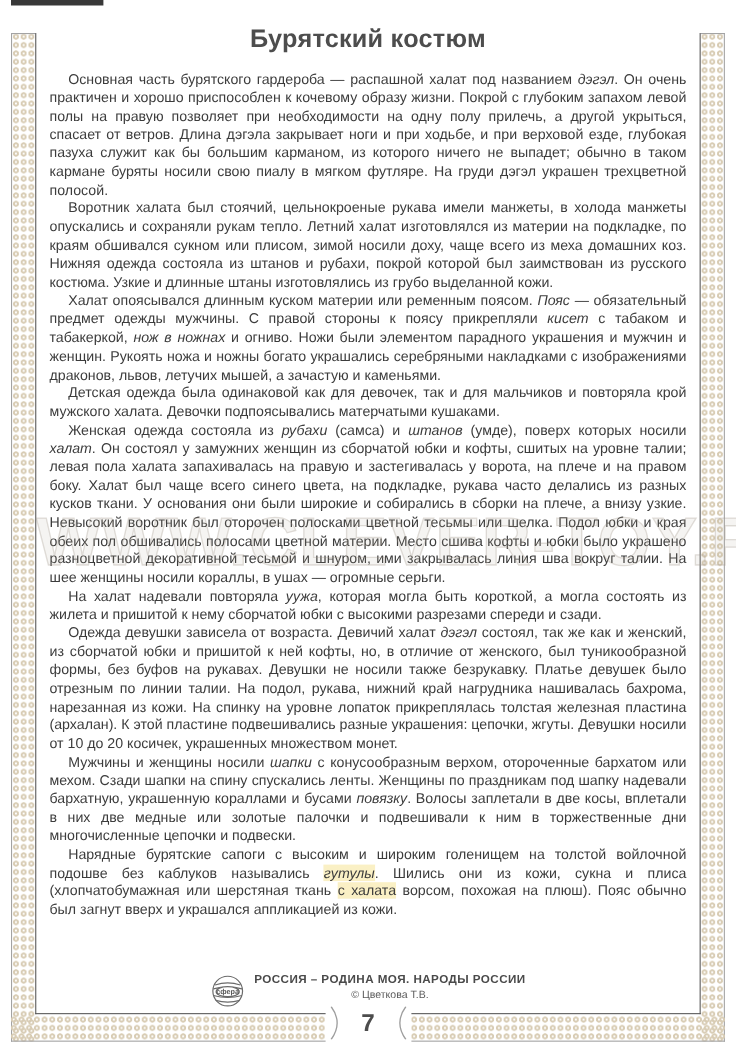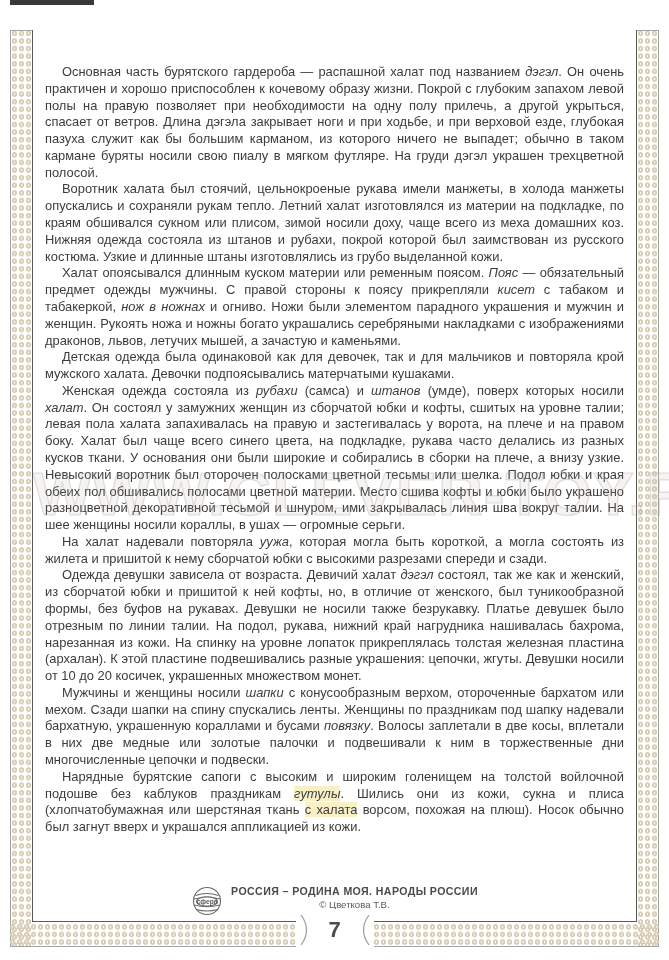--- a/index.html
+++ b/index.html
@@ -71,31 +71,32 @@
 
 <div class="page">
 
   <div class="scan-bar"></div>
 
   <div class="lace lace-left"></div>
   <div class="lace lace-right"></div>
   <div class="lace lace-bottom"></div>
   <div class="inner-frame"></div>
 
+  <h1 class="title">Бурятский костюм</h1>
 
   <div class="article">
       <p><span>Основная часть бурятского гардероба — распашной халат под названием </span><span class="it">дэгэл</span><span>. Он очень практичен и хорошо приспособлен к кочевому образу жизни. Покрой с глубоким запахом левой полы на правую позволяет при необходимости на одну полу прилечь, а другой укрыться, спасает от ветров. Длина дэгэла закрывает ноги и при ходьбе, и при верховой езде, глубокая пазуха служит как бы большим карманом, из которого ничего не выпадет; обычно в таком кармане буряты носили свою пиалу в мягком футляре. На груди дэгэл украшен трехцветной полосой.</span></p>
       <p><span>Воротник халата был стоячий, цельнокроеные рукава имели манжеты, в холода манжеты опускались и сохраняли рукам тепло. Летний халат изготовлялся из материи на подкладке, по краям обшивался сукном или плисом, зимой носили доху, чаще всего из меха домашних коз. Нижняя одежда состояла из штанов и рубахи, покрой которой был заимствован из русского костюма. Узкие и длинные штаны изготовлялись из грубо выделанной кожи.</span></p>
       <p><span>Халат опоясывался длинным куском материи или ременным поясом. </span><span class="it">Пояс</span><span> — обязательный предмет одежды мужчины. С правой стороны к поясу прикрепляли </span><span class="it">кисет</span><span> с табаком и табакеркой, </span><span class="it">нож в ножнах</span><span> и огниво. Ножи были элементом парадного украшения и мужчин и женщин. Рукоять ножа и ножны богато украшались серебряными накладками с изображениями драконов, львов, летучих мышей, а зачастую и каменьями.</span></p>
       <p><span>Детская одежда была одинаковой как для девочек, так и для мальчиков и повторяла крой мужского халата. Девочки подпоясывались матерчатыми кушаками.</span></p>
       <p><span>Женская одежда состояла из </span><span class="it">рубахи</span><span> (самса) и </span><span class="it">штанов</span><span> (умде), поверх которых носили </span><span class="it">халат</span><span>. Он состоял у замужних женщин из сборчатой юбки и кофты, сшитых на уровне талии; левая пола халата запахивалась на правую и застегивалась у ворота, на плече и на правом боку. Халат был чаще всего синего цвета, на подкладке, рукава часто делались из разных кусков ткани. У основания они были широкие и собирались в сборки на плече, а внизу узкие. Невысокий воротник был оторочен полосками цветной тесьмы или шелка. Подол юбки и края обеих пол обшивались полосами цветной материи. Место сшива кофты и юбки было украшено разноцветной декоративной тесьмой и шнуром, ими закрывалась линия шва вокруг талии. На шее женщины носили кораллы, в ушах — огромные серьги.</span></p>
       <p><span>На халат надевали повторяла </span><span class="it">уужа</span><span>, которая могла быть короткой, а могла состоять из жилета и пришитой к нему сборчатой юбки с высокими разрезами спереди и сзади.</span></p>
       <p><span>Одежда девушки зависела от возраста. Девичий халат </span><span class="it">дэгэл</span><span> состоял, так же как и женский, из сборчатой юбки и пришитой к ней кофты, но, в отличие от женского, был туникообразной формы, без буфов на рукавах. Девушки не носили также безрукавку. Платье девушек было отрезным по линии талии. На подол, рукава, нижний край нагрудника нашивалась бахрома, нарезанная из кожи. На спинку на уровне лопаток прикреплялась толстая железная пластина (архалан). К этой пластине подвешивались разные украшения: цепочки, жгуты. Девушки носили от 10 до 20 косичек, украшенных множеством монет.</span></p>
       <p><span>Мужчины и женщины носили </span><span class="it">шапки</span><span> с конусообразным верхом, отороченные бархатом или мехом. Сзади шапки на спину спускались ленты. Женщины по праздникам под шапку надевали бархатную, украшенную кораллами и бусами </span><span class="it">повязку</span><span>. Волосы заплетали в две косы, вплетали в них две медные или золотые палочки и подвешивали к ним в торжественные дни многочисленные цепочки и подвески.</span></p>
-      <p><span>Нарядные бурятские сапоги с высоким и широким голенищем на толстой войлочной подошве без каблуков праздникам </span><span class="it hl">гутулы</span><span>. Шились они из кожи, сукна и плиса (хлопчатобумажная или шерстяная ткань </span><span class="hl">с халата</span><span> ворсом, похожая на плюш). Носок обычно был загнут вверх и украшался аппликацией из кожи.</span></p>
+      <p><span>Нарядные бурятские сапоги с высоким и широким голенищем на толстой войлочной подошве без каблуков назывались </span><span class="it hl">гутулы</span><span>. Шились они из кожи, сукна и плиса (хлопчатобумажная или шерстяная ткань </span><span class="hl">с халата</span><span> ворсом, похожая на плюш). Пояс обычно был загнут вверх и украшался аппликацией из кожи.</span></p>
     </div>
 
   <div class="watermark">WWW.CLEVER-TOY.RU</div>
 
   <div class="footer">
     <span class="logo">
       <svg width="32" height="32" viewBox="0 0 32 32">
         <g fill="none" stroke="#6b6b6b" stroke-width="1.1">
           <circle cx="16" cy="16" r="13.5"></circle>
           <path d="M4.5 10.5 Q16 6.5 27.5 10.5"></path>

